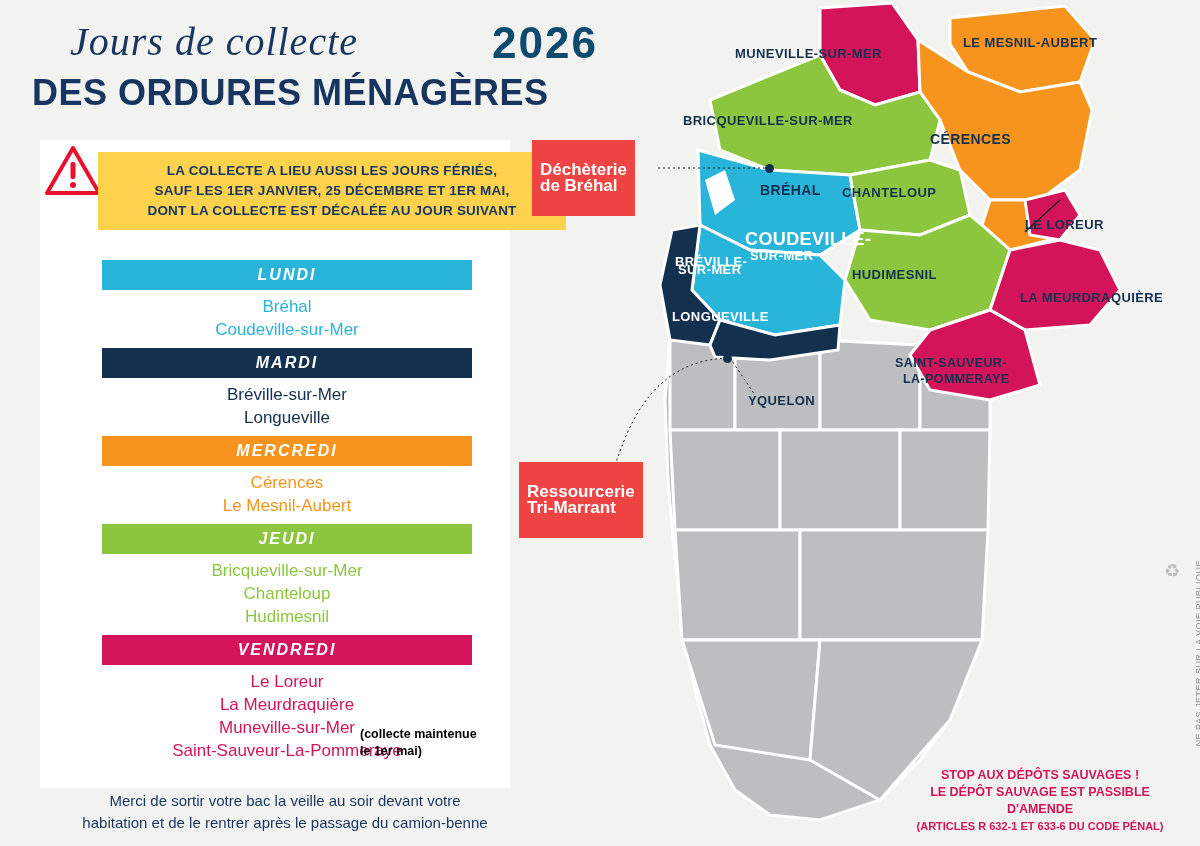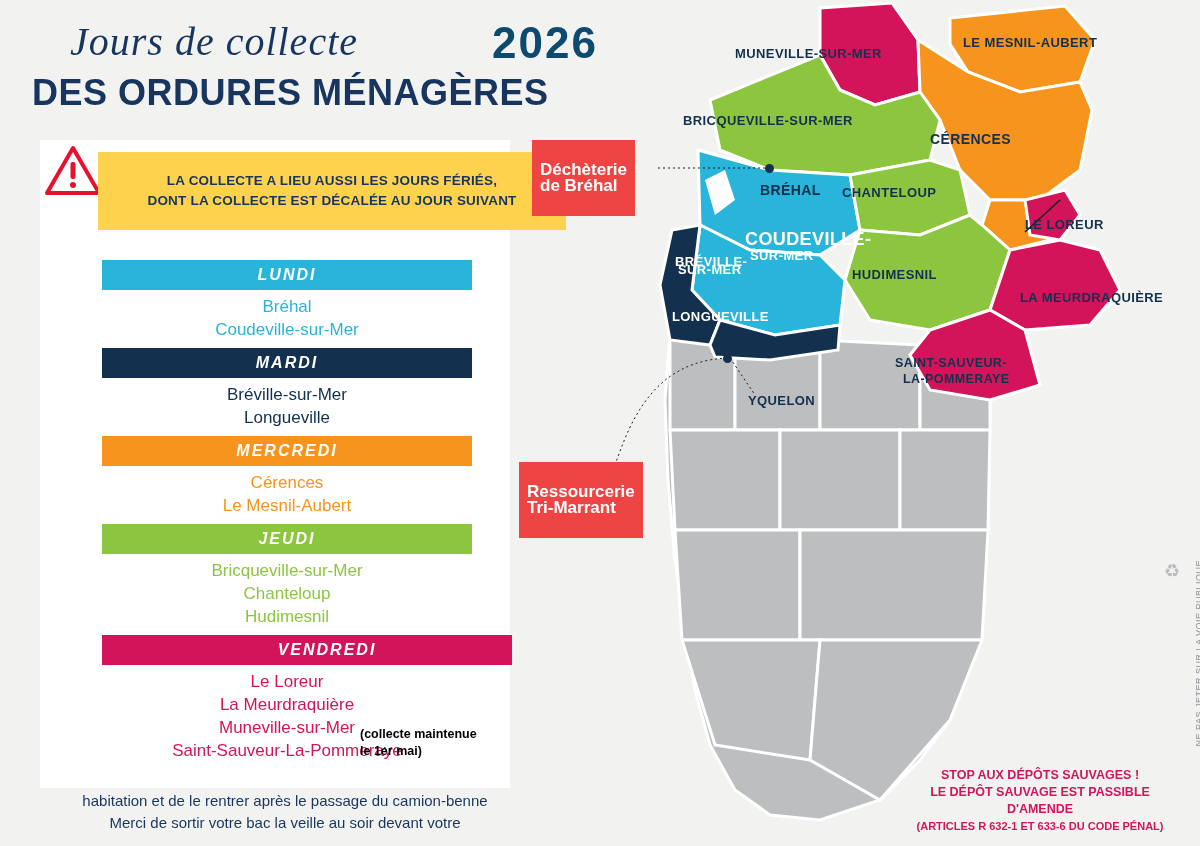--- a/index.html
+++ b/index.html
@@ -132,20 +132,21 @@
   <div class="panel">
 
     <svg class="warn-tri" viewBox="0 0 56 52">
       <polygon points="28,3 54,48 2,48" fill="#ffffff" stroke="#e8112d" stroke-width="4" stroke-linejoin="round"></polygon>
       <rect x="25.5" y="17" width="5" height="17" rx="2" fill="#e8112d"></rect>
       <circle cx="28" cy="40" r="3" fill="#e8112d"></circle>
     </svg>
 
     <div class="warn-box">
       <div>LA COLLECTE A LIEU AUSSI LES JOURS FÉRIÉS,</div>
+      <div>SAUF LES 1ER JANVIER, 25 DÉCEMBRE ET 1ER MAI,</div>
       <div>DONT LA COLLECTE EST DÉCALÉE AU JOUR SUIVANT</div>
     </div>
 
     <div class="dayband" style="top:120px;background:#29b4d9;">
       <span>LUNDI</span>
     </div>
     <div class="daylist" style="top:155px;color:#29b4d9;">
       <div>Bréhal</div>
       <div>Coudeville-sur-Mer</div>
     </div>
@@ -168,39 +169,39 @@
 
     <div class="dayband" style="top:384px;background:#8cc63f;">
       <span>JEUDI</span>
     </div>
     <div class="daylist" style="top:419px;color:#8cc63f;">
       <div>Bricqueville-sur-Mer</div>
       <div>Chanteloup</div>
       <div>Hudimesnil</div>
     </div>
 
-    <div class="dayband" style="top:495px;background:#d4145a;padding-left:40px;">
+    <div class="dayband" style="top:495px;background:#d4145a;">
       <span>VENDREDI</span>
     </div>
     <div class="daylist" style="top:530px;color:#d4145a;">
       <div>Le Loreur</div>
       <div>La Meurdraquière</div>
       <div>Muneville-sur-Mer</div>
       <div>Saint-Sauveur-La-Pommeraye</div>
     </div>
   </div>
 
   <div class="note">
     <div>(collecte maintenue</div>
     <div>le 1er mai)</div>
   </div>
 
   <div class="footer">
+    <div>Merci de sortir votre bac  la veille au soir devant votre</div>
     <div>habitation et de le rentrer après le passage du camion-benne</div>
-    <div>Merci de sortir votre bac  la veille au soir devant votre</div>
   </div>
 
   <div class="map">
     <svg width="680" height="846" viewBox="0 0 680 846">
 
       <path d="M150,335 L215,330 L250,345 L300,340 L340,350 L400,345 L445,330 L470,345 L470,430
                L460,520 L465,600 L450,660 L430,720 L400,760 L360,800 L300,820 L250,815 L215,790
                L190,745 L175,690 L165,630 L155,560 L148,480 L145,400 Z" fill="#bcbec0" stroke="#ffffff" stroke-width="3"></path>
       <path d="M150,335 L215,330 L215,430 L150,430 Z" fill="#bcbec0" stroke="#ffffff" stroke-width="3"></path>
       <path d="M215,330 L300,340 L300,430 L215,430 Z" fill="#bcbec0" stroke="#ffffff" stroke-width="3"></path>

